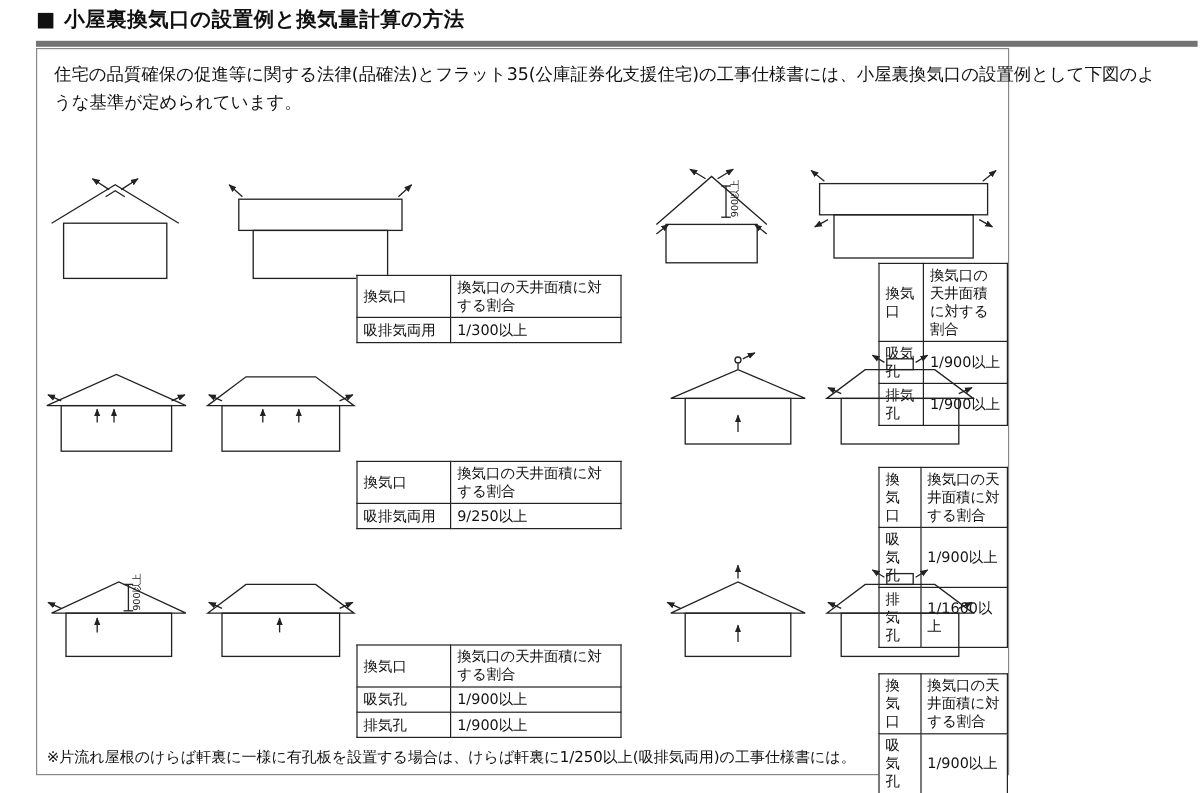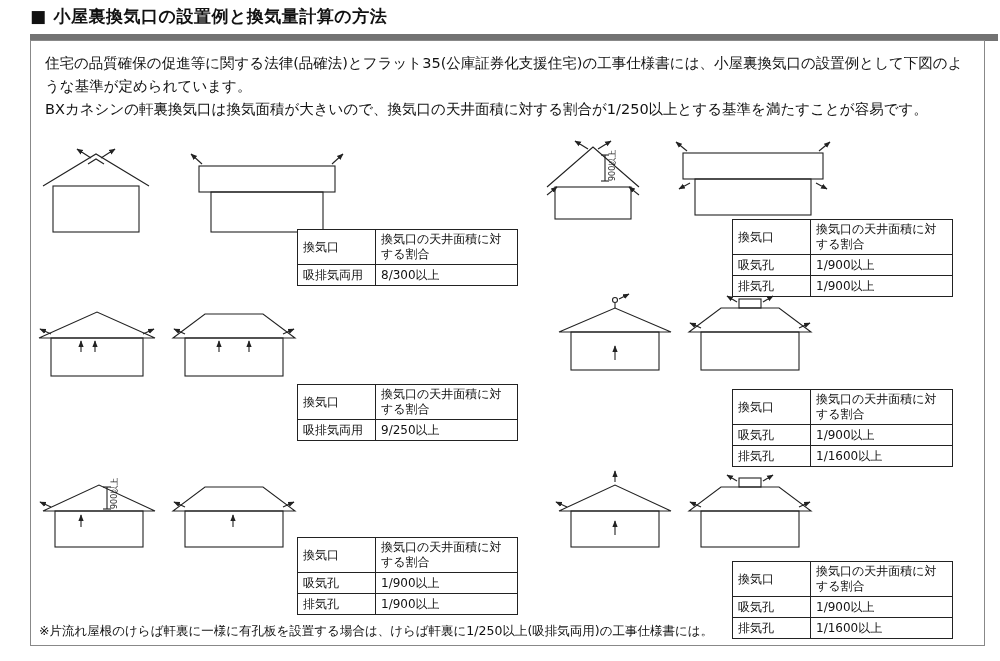--- a/index.html
+++ b/index.html
@@ -1,24 +1,24 @@
 <!DOCTYPE html>
 <html><head>
 <meta charset="utf-8">
 <style>
   * { margin:0; padding:0; box-sizing:border-box; }
   html,body { width:1000px; height:661px; background:#ffffff; overflow:hidden; }
   body { position:relative; font-family:"DejaVu Sans","Liberation Sans",sans-serif; color:#111; }
 
   .title-bar { position:absolute; left:30px; top:5px; width:968px;
-               border-bottom:7px solid #737373; padding-bottom:6px;
+               border-bottom:5px solid #737373; padding-bottom:6px;
                font-size:17px; font-weight:bold; letter-spacing:.5px; }
   .title-bar .bullet { margin-right:7px; }
 
-  .content-box { position:absolute; left:30px; top:40px; width:955px; height:606px;
+  .content-box { position:absolute; left:30px; top:40px; width:811px; height:606px;
                  border:1px solid #888; background:#fff; }
 
   .intro { position:absolute; left:14px; top:11px; width:926px;
            font-size:14.5px; line-height:23px; }
 
   .footnote { position:absolute; left:8px; top:582px; font-size:12.5px; }
 
   .diagram { position:absolute; overflow:visible; }
   .ln { fill:none; stroke:#222; stroke-width:1.1; }
   svg text { font-family:"DejaVu Sans","Liberation Sans",sans-serif; fill:#222; }
@@ -42,21 +42,20 @@
 </svg>
 
 <div class="title-bar">
   <span class="bullet">■</span><span>小屋裏換気口の設置例と換気量計算の方法</span>
 </div>
 
 <div class="content-box">
 
   <div class="intro">
     <div>住宅の品質確保の促進等に関する法律(品確法)とフラット35(公庫証券化支援住宅)の工事仕様書には、小屋裏換気口の設置例として下図のような基準が定められています。</div>
-    <div>BXカネシンの軒裏換気口は換気面積が大きいので、換気口の天井面積に対する割合が1/250以上とする基準を満たすことが容易です。</div>
   </div>
 
   <svg class="diagram" style="left:8px; top:105px" width="300" height="95">
     <g>
       <path class="ln" d="M4,40 L57,8 L110,40"></path>
       <rect class="ln" x="14" y="40" width="86" height="46"></rect>
       <path class="ln" d="M49,18 L57,13 L65,18"></path>
       <line class="ln" x1="62" y1="12" x2="76" y2="3" marker-end="url(#arr)"></line>
       <line class="ln" x1="52" y1="12" x2="38" y2="3" marker-end="url(#arr)"></line>
     </g>
@@ -68,21 +67,21 @@
     </g>
   </svg>
   <table class="vent-table" style="left:266px; top:188px">
     <tbody>
         <tr class="hdr">
       <td class="c1">換気口</td>
       <td class="c2">換気口の天井面積に対する割合</td>
     </tr>
     <tr class="row">
       <td>吸排気両用</td>
-      <td>8/300以上</td>
+      <td>1/300以上</td>
     </tr>
   </tbody>
     </table>
 
   <svg class="diagram" style="left:512px; top:98px" width="290" height="85">
     <g>
       <path class="ln" d="M4,48 L50,8 L96,48"></path>
       <rect class="ln" x="12" y="48" width="76" height="32"></rect>
       <line class="ln" x1="55" y1="10" x2="68" y2="2" marker-end="url(#arr)"></line>
       <line class="ln" x1="45" y1="10" x2="32" y2="2" marker-end="url(#arr)"></line>

